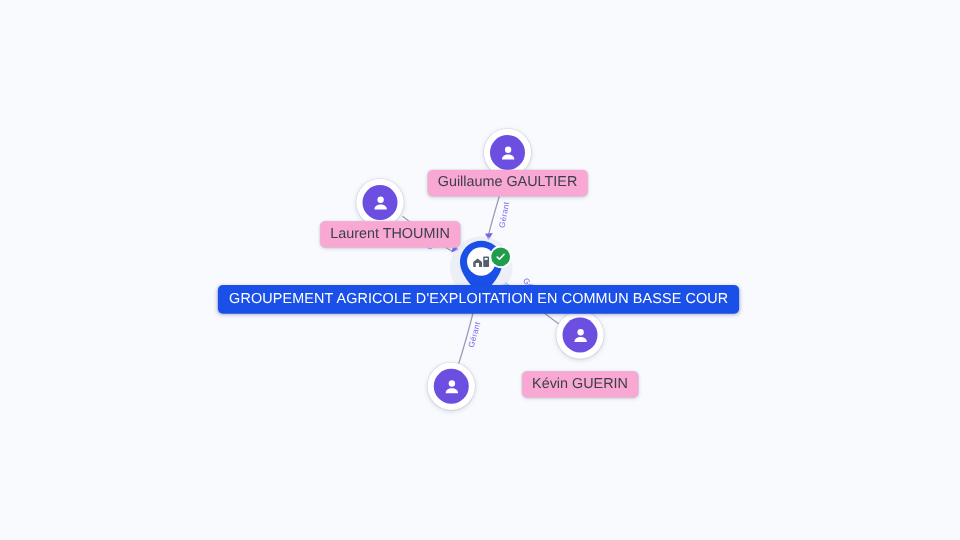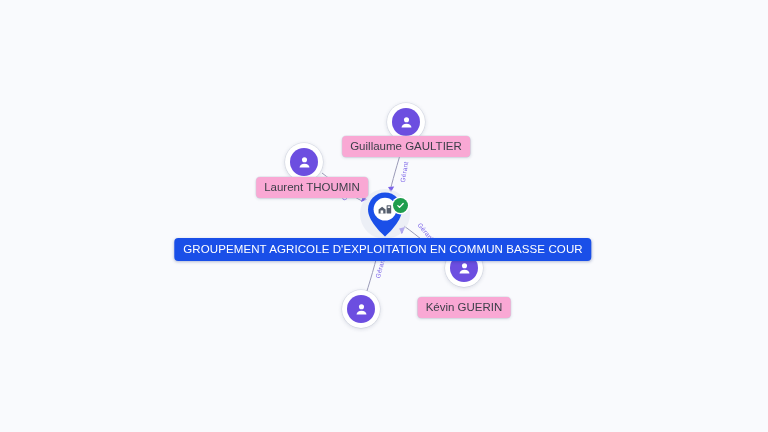--- a/index.html
+++ b/index.html
@@ -222,15 +222,15 @@
           <rect x="15.6" y="19.4" width="2.6" height="3.2" fill="#ffffff"></rect>
         </g>
       </svg>
     </div>
     <div class="verified-badge">
       <svg width="9" height="9" viewBox="0 0 12 12">
         <path d="M2.4 6.2 L4.7 8.5 L9.6 3.4" stroke="#ffffff" stroke-width="1.7" fill="none" stroke-linecap="round" stroke-linejoin="round"></path>
       </svg>
     </div>
   </div>
-  <div class="company-label" style="left:383px; top:238px;">GROUPEMENT AGRICOLE D'EXPLOITATION EN COMMUN BASSE COUR</div>
+  <div class="company-label" style="left:383px; top:228px;">GROUPEMENT AGRICOLE D'EXPLOITATION EN COMMUN BASSE COUR</div>
 
 </div>
 
 </body></html>

